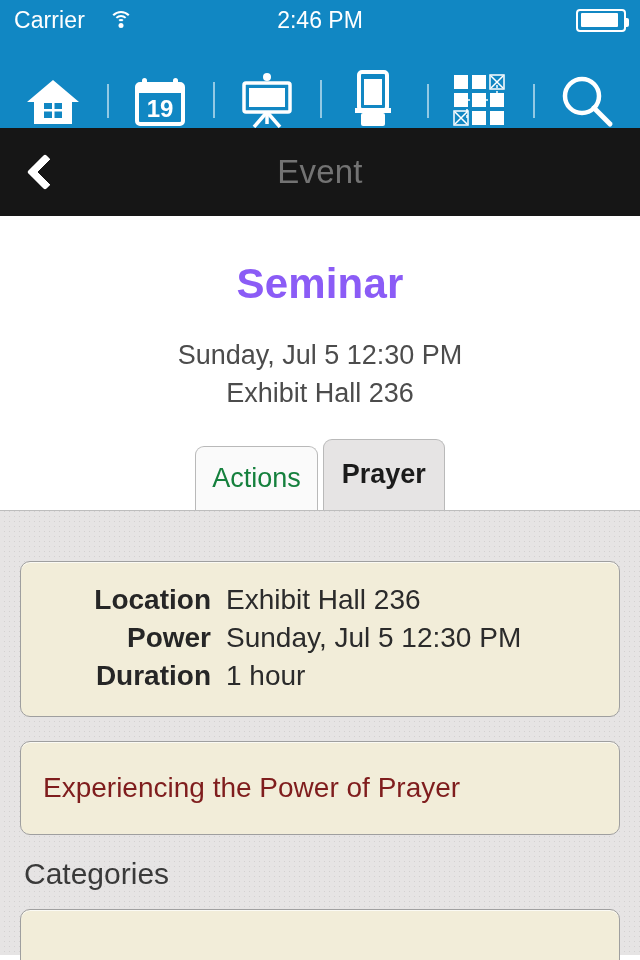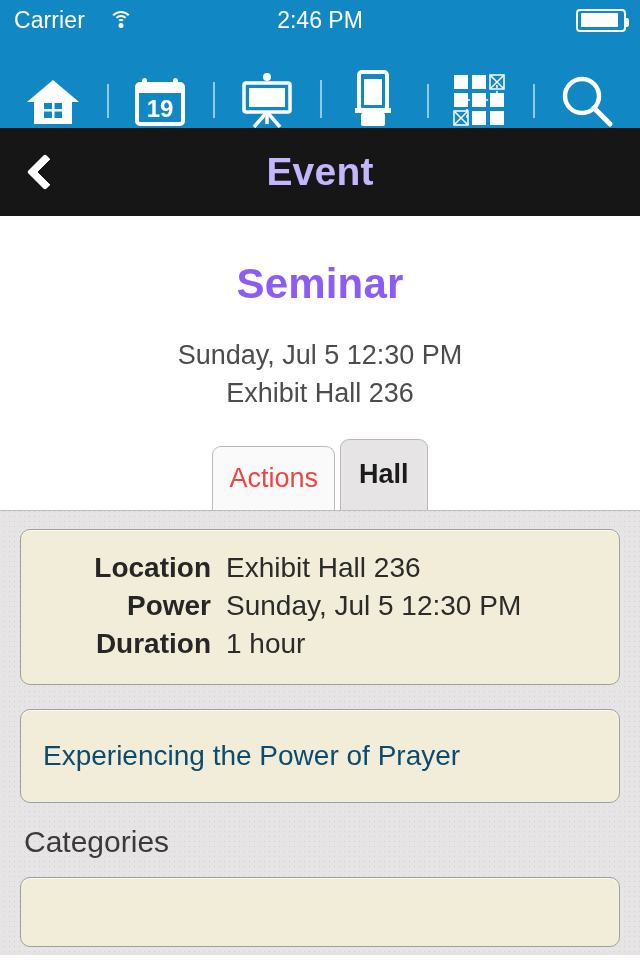--- a/index.html
+++ b/index.html
@@ -48,21 +48,21 @@
     content:""; position:absolute; left:0; top:10px; bottom:10px;
     width:2px; background:rgba(255,255,255,.55);
   }
   .tb-item svg{ display:block; }
 
   
   .navbar{
     height:88px; background:#161616; position:relative;
     display:flex; align-items:center; justify-content:center;
   }
-  .nav-title{ color:#c4b5fd; font-size:39px; font-weight:700; letter-spacing:.2px; }
+  .nav-title{ color:#737373; font-size:33px; font-weight:400; letter-spacing:.2px; }
   .nav-back{
     position:absolute; left:26px; top:0; bottom:0;
     display:flex; align-items:center; width:62px;
   }
   .chev{ width:26px; height:26px; border-left:8px solid #fff; border-bottom:8px solid #fff;
          transform:rotate(45deg); border-radius:3px; margin-left:6px; }
 
   
   .head{
     background:#fff; text-align:center; padding-top:44px;
@@ -73,21 +73,21 @@
   
   .tabs{
     background:#fff; display:flex; justify-content:center; align-items:flex-end;
     height:75px; position:relative; margin-top:22px;
   }
   .tab{
     font-size:27px; border:1px solid #b9b9b9; border-bottom:none;
     border-radius:9px 9px 0 0; display:flex; align-items:center; justify-content:center;
   }
   .tab.inactive{
-    background:#fafafa; color:#ef4444; height:64px; padding:0 16px;
+    background:#fafafa; color:#15803d; height:64px; padding:0 16px;
     font-weight:400;
   }
   .tab.active{
     background:#e6e4e4; color:#1b1b1b; font-weight:bold;
     height:71px; padding:0 18px; margin-left:5px;
     position:relative; z-index:3;
   }
 
   
   .content{
@@ -103,30 +103,30 @@
       radial-gradient(rgba(255,255,255,.85) .6px, transparent .7px),
       radial-gradient(rgba(160,158,158,.5) .6px, transparent .7px);
     background-size:4px 4px, 5px 5px;
     background-position:0 0, 2px 3px;
   }
   .card{
     position:relative; z-index:2;
     background:#f2edd9; border:1px solid #9f9f9f; border-radius:10px;
     box-shadow:0 1px 0 rgba(255,255,255,.7) inset;
   }
-  .card.info{ padding:22px 0 24px 0; margin-bottom:24px; }
+  .card.info{ padding:22px 0 24px 0; margin-bottom:24px;margin-top:32px; }
   .info-row{ display:flex; align-items:baseline; margin:0 0 6px 0; }
   .info-row:last-child{ margin-bottom:0; }
   .info-label{
     width:205px; text-align:right; font-weight:bold; font-size:28px;
     color:#262626; padding-right:15px; flex:0 0 205px;
   }
   .info-value{ font-size:28px; color:#2b2b2b; }
   .card.desc{ padding:30px 22px; margin-bottom:22px; }
-  .desc-text{ font-size:28px; color:#0c4a6e; }
+  .desc-text{ font-size:28px; color:#7f1d1d; }
   .section-title{
     position:relative; z-index:2;
     font-size:30px; font-weight:normal; color:#3a3a3a; margin:8px 0 18px 4px;
   }
   .card.category{ height:70px; }
 </style>
 </head>
 <body>
 
 <div id="app">
@@ -240,21 +240,21 @@
       <div>Sunday, Jul 5 12:30 PM</div>
       <div>Exhibit Hall 236</div>
     </div>
   </div>
 
   <div class="tabs">
     <div class="tab inactive">
       <span>Actions</span>
     </div>
     <div class="tab active">
-      <span>Hall</span>
+      <span>Prayer</span>
     </div>
   </div>
 
   <div class="content">
 
     <div class="card info">
       <div class="info-row">
         <div class="info-label">Location</div>
         <div class="info-value">Exhibit Hall 236</div>
       </div>

